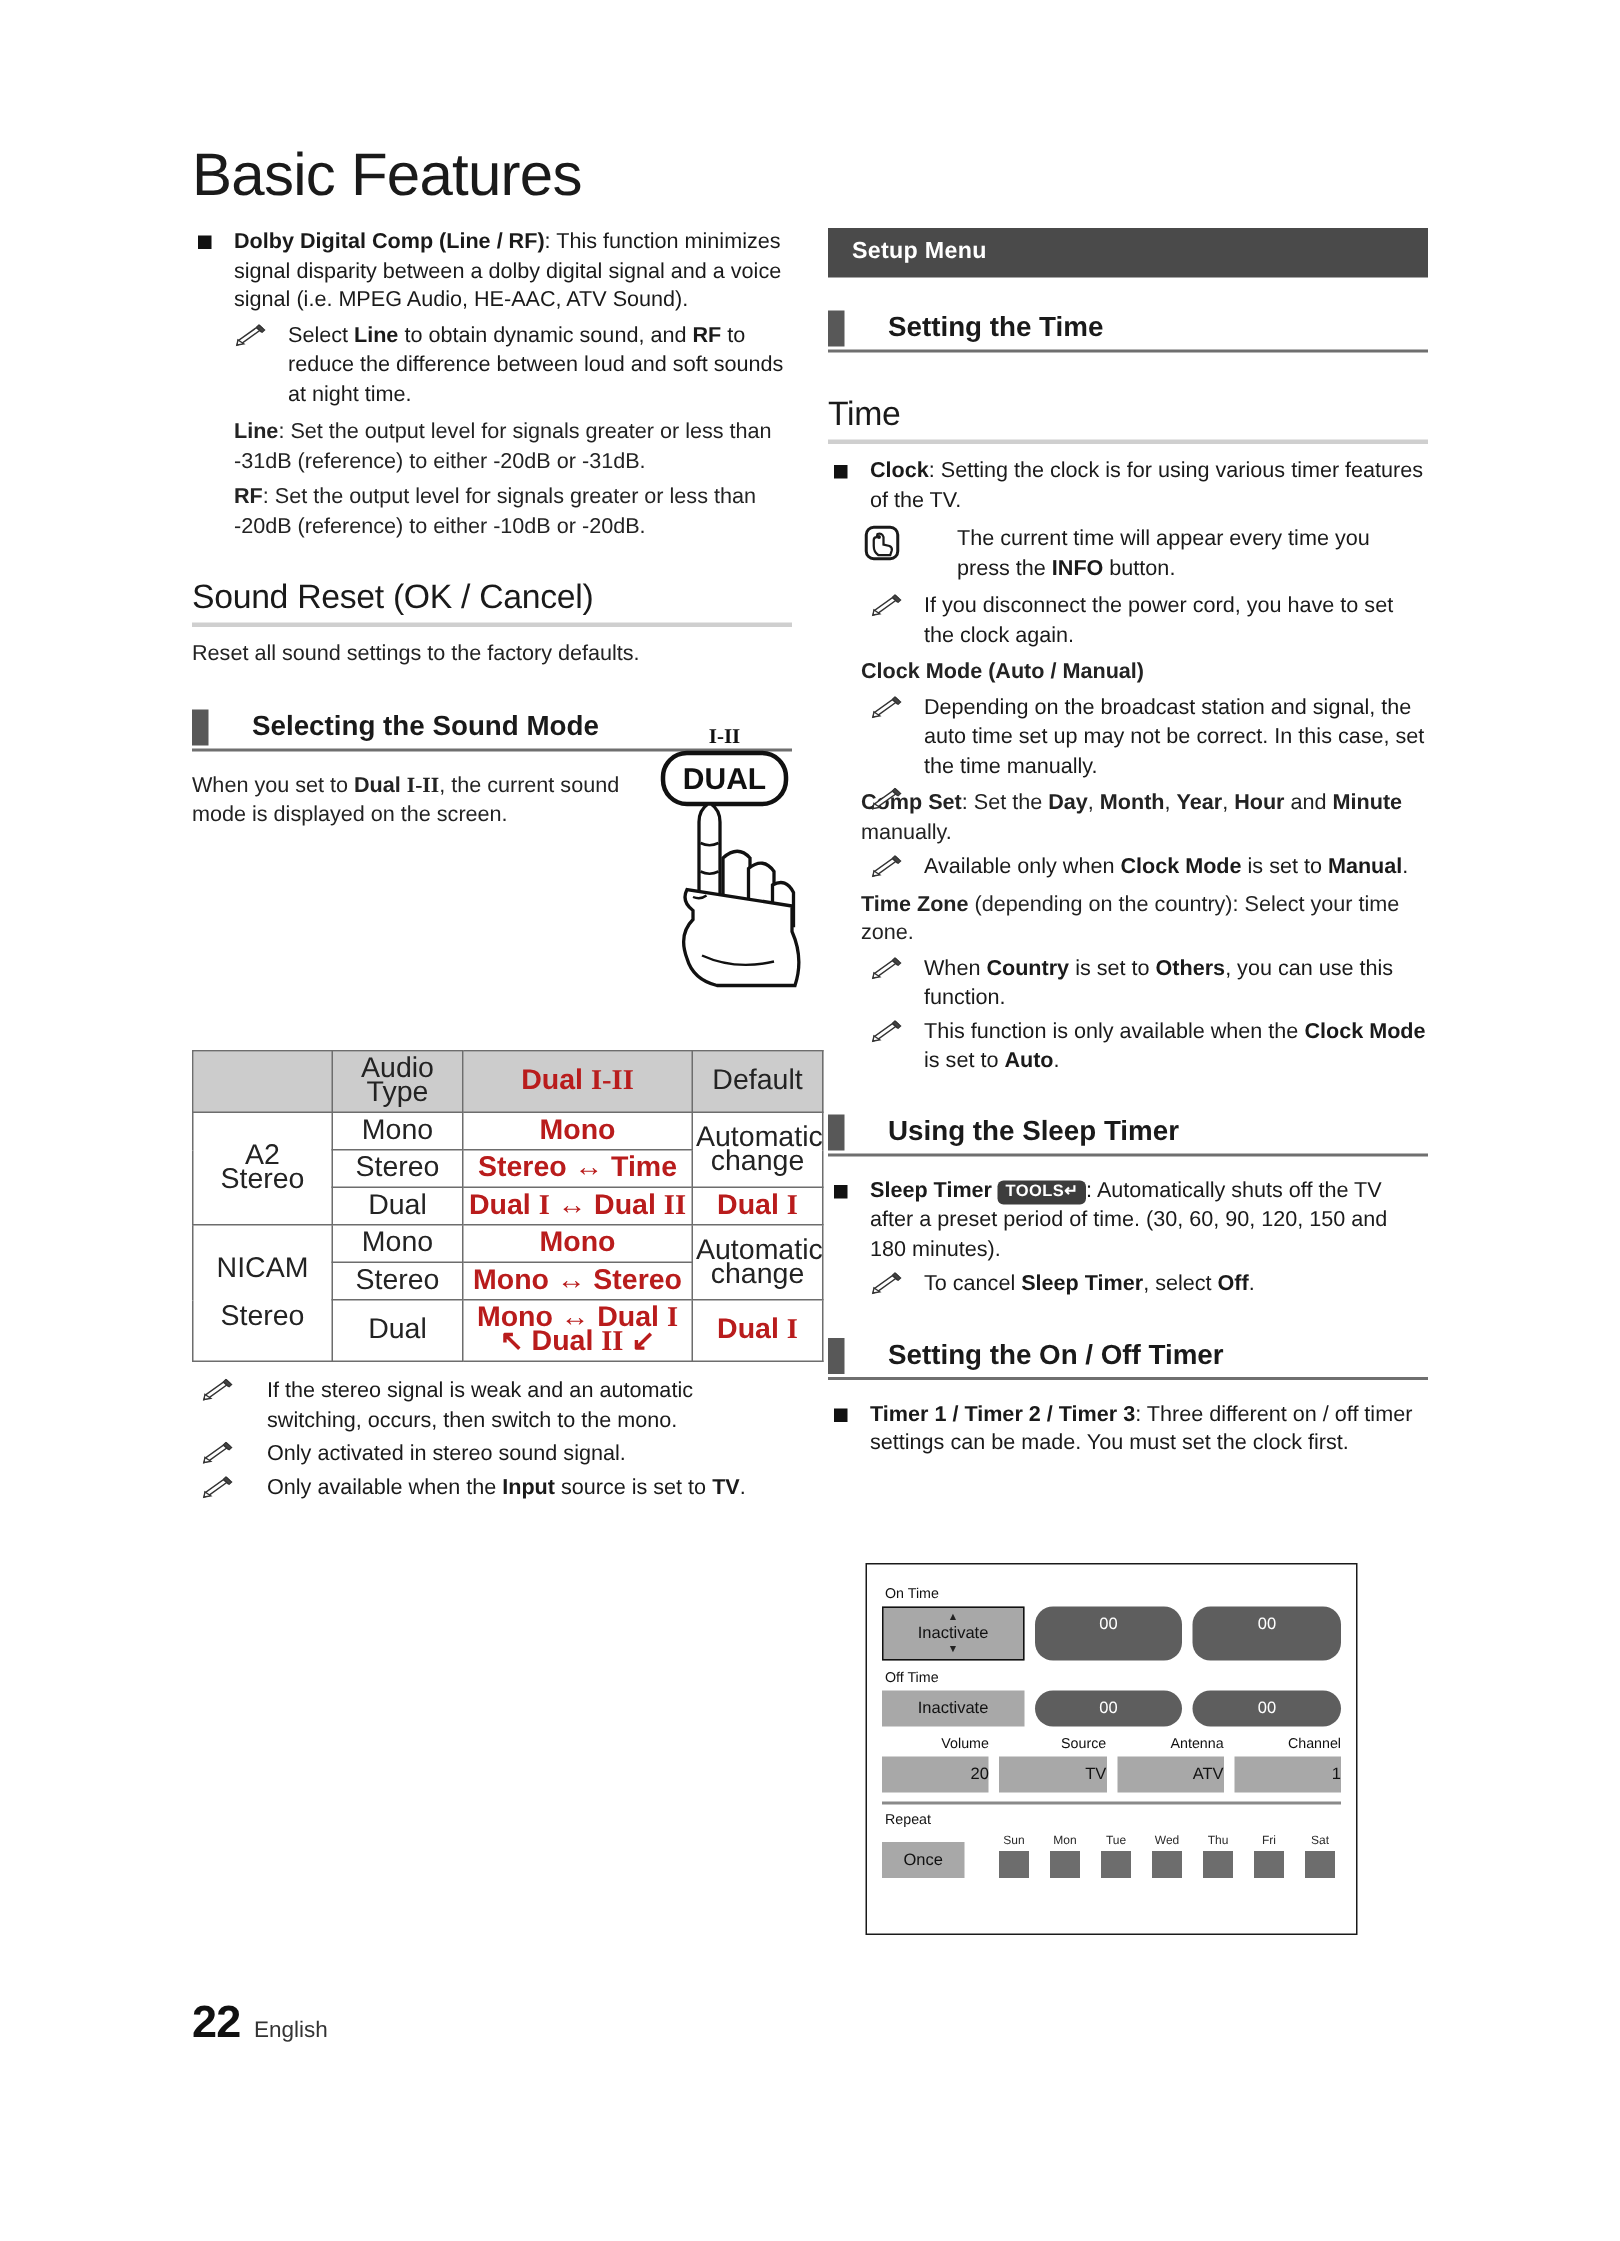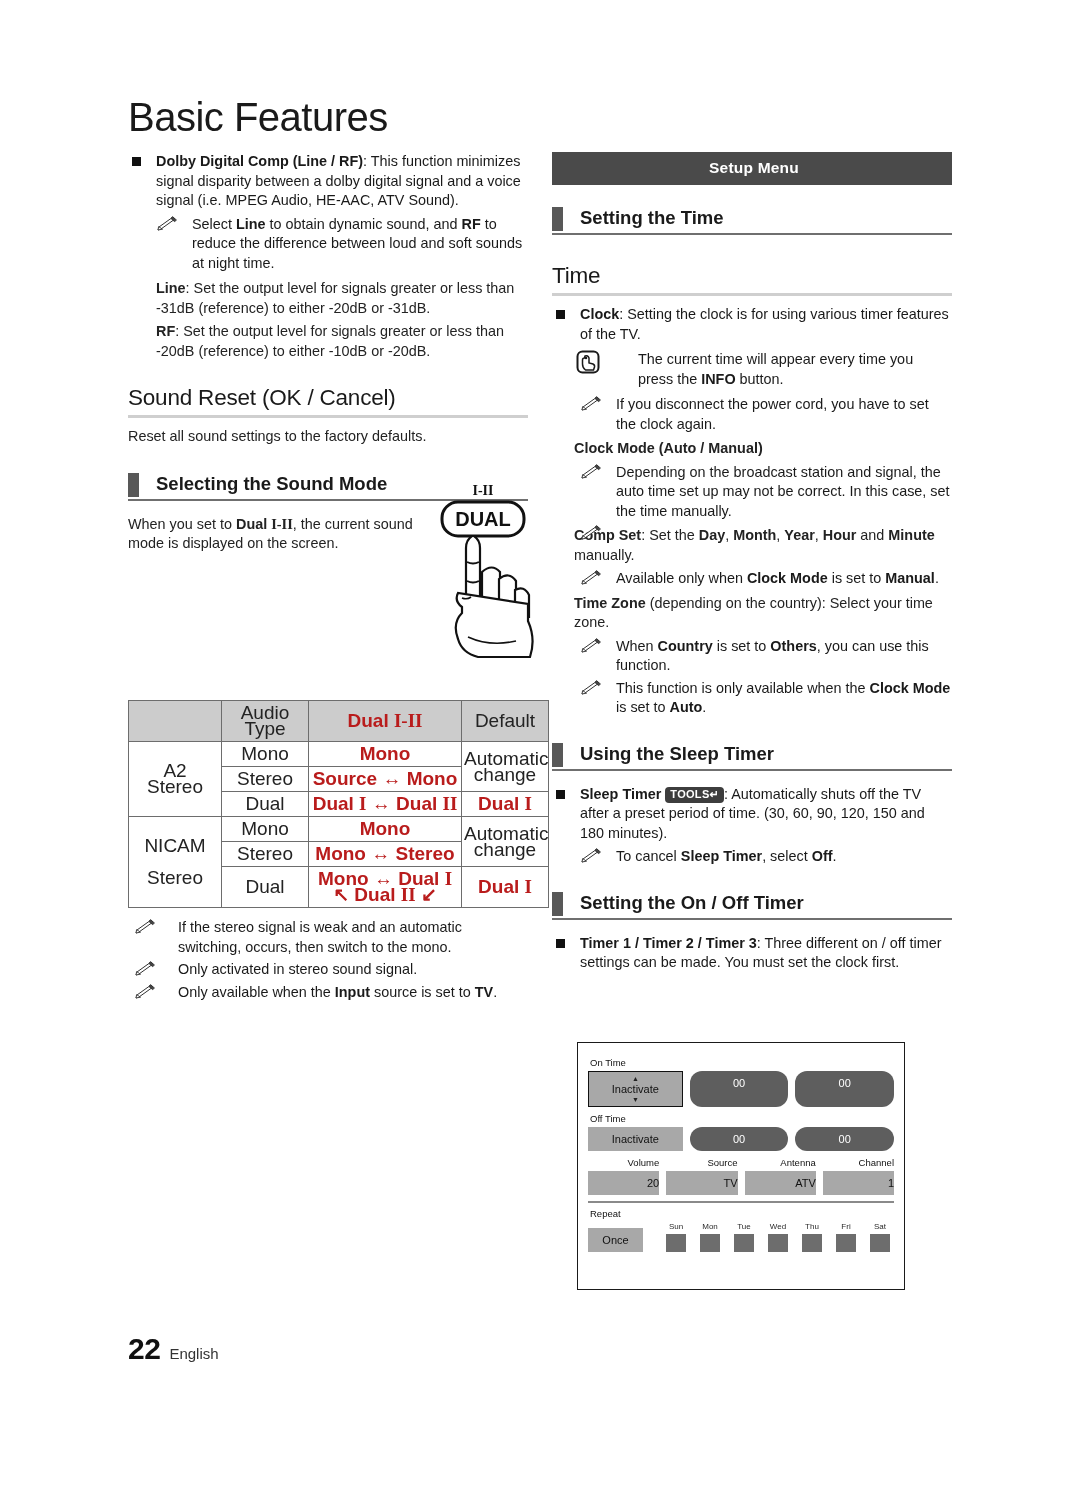--- a/index.html
+++ b/index.html
@@ -117,21 +117,21 @@
     padding-bottom: 4px;
     letter-spacing: -0.2px;
   }
   .h-big-rule {
     height: 3px;
     background: #cfcfcf;
     margin-bottom: 9px;
   }
   .h-sub {
     position: relative;
-    padding-left: 28px;
+    padding-left: 40px;
     margin: 0;
     font-size: 18.5px;
     font-weight: bold;
     color: #1a1a1a;
     line-height: 26px;
   }
   .h-sub .tab {
     position: absolute;
     left: 0;
     top: 2px;
@@ -143,22 +143,21 @@
     height: 2px;
     background: #6f6f6f;
     margin: 2px 0 14px 0;
   }
 
   .banner {
     background: #4a4a4a;
     color: #ffffff;
     font-size: 15.5px;
     font-weight: bold;
-    text-align: center;
-    padding: 7px 0 8px 4px;
+    padding: 7px 0 8px 16px;
     letter-spacing: 0.2px;
   }
 
   
   .dual-illus {
     position: absolute;
     left: 428px;
     top: 480px;
     width: 110px;
     height: 185px;
@@ -392,21 +391,21 @@
       </tr>
 
       <tr>
         <td rowspan="3">A2<br>Stereo</td>
         <td>Mono</td>
         <td class="bold">Mono</td>
         <td rowspan="2">Automatic<br>change</td>
       </tr>
       <tr>
         <td>Stereo</td>
-        <td class="bold">Source ↔ Mono</td>
+        <td class="bold">Stereo ↔ Time</td>
       </tr>
       <tr>
         <td>Dual</td>
         <td class="bold">Dual <span style="font-family:'Liberation Serif',serif;">I</span> ↔ Dual <span style="font-family:'Liberation Serif',serif;">II</span></td>
         <td class="bold">Dual <span style="font-family:'Liberation Serif',serif;">I</span></td>
       </tr>
 
       <tr>
         <td rowspan="3">NICAM<br><br>Stereo</td>
         <td>Mono</td>

